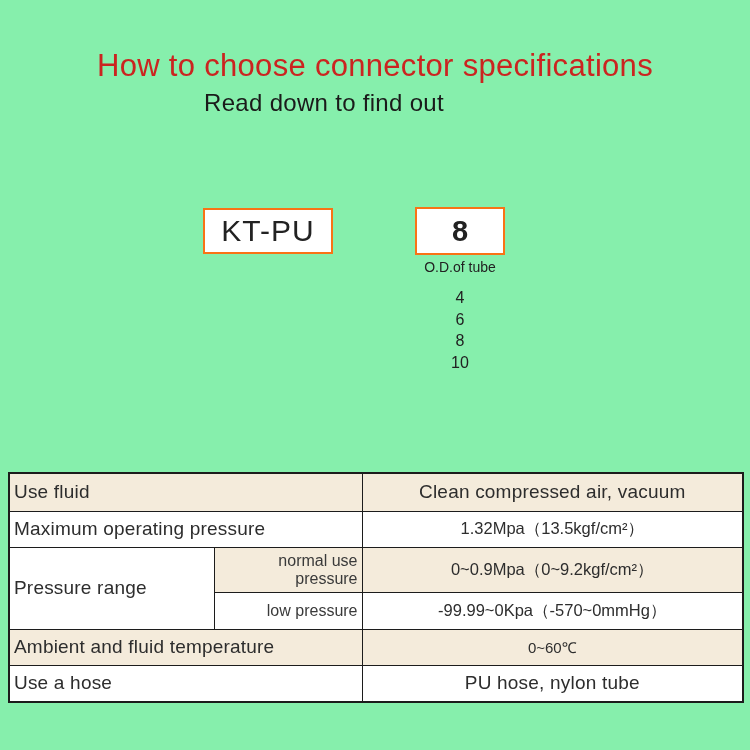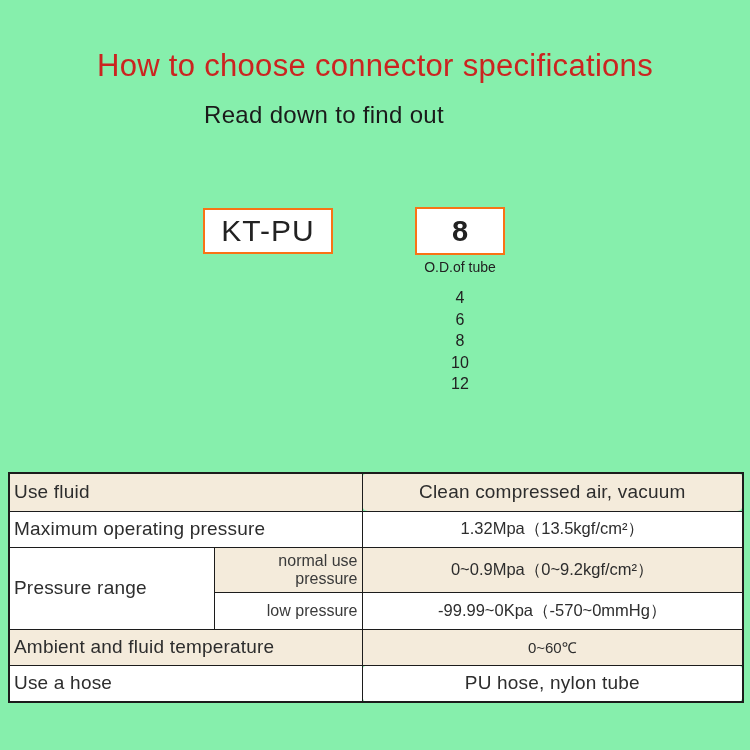--- a/index.html
+++ b/index.html
@@ -5,21 +5,21 @@
   html,body{margin:0;padding:0;background:#ffffff;}
   .page{
     position:relative;width:750px;height:750px;background:#86efac;
     font-family:"Liberation Sans",sans-serif;color:#2d2d2d;overflow:hidden;
   }
   .title{
     position:absolute;top:48px;left:0;width:750px;text-align:center;
     font-size:31px;font-weight:400;color:#cb2420;letter-spacing:.3px;margin:0;
   }
   .subtitle{
-    position:absolute;top:101px;left:0;width:648px;text-align:center;
+    position:absolute;top:89px;left:0;width:648px;text-align:center;
     font-size:24px;color:#1a1a1a;letter-spacing:.3px;
   }
   .model-box{
     position:absolute;border:2px solid #f97316;background:#fff;
     display:flex;align-items:center;justify-content:center;color:#222;
   }
   .series-box{left:203px;top:208px;width:126px;height:42px;font-size:30px;letter-spacing:1px;}
   .size-box{left:415px;top:207px;width:86px;height:44px;font-size:29px;font-weight:700;}
   .od-caption{
     position:absolute;left:385px;top:259px;width:150px;text-align:center;
@@ -39,21 +39,21 @@
     border:1.5px solid #1c1c1c;padding:4px;vertical-align:middle;background:#ffffff;
   }
   .stripe{background:#f4ebdb !important;}
   .lbl{
     text-align:left;padding-left:11px;font-size:19px;color:#2d2d2d;letter-spacing:.2px;
   }
   .sub{
     text-align:right;font-size:16px;color:#3a3a3a;
   }
   .val{text-align:center;color:#2d2d2d;}
-  .val-lg{font-size:19px;letter-spacing:.2px;border-radius:6px;}
+  .val-lg{font-size:19px;letter-spacing:.2px;}
   .val-md{font-size:16.5px;}
   .val-sm{font-size:15px;}
 </style>
 </head>
 <body>
 
 <div class="page">
 
   <h1 class="title">How to choose connector specifications</h1>
   <div class="subtitle">Read down to find out</div>
@@ -66,21 +66,20 @@
     <span>8</span>
   </div>
 
   <div class="od-caption">O.D.of tube</div>
 
   <div class="size-options">
     <div>4</div>
     <div>6</div>
     <div>8</div>
     <div>10</div>
-    <div>12</div>
   </div>
 
   <table class="spec-table">
     <colgroup>
       <col style="width:205px">
       <col style="width:148px">
       <col style="width:381px">
     </colgroup>
     <tbody>
       <tr style="height:38px">

